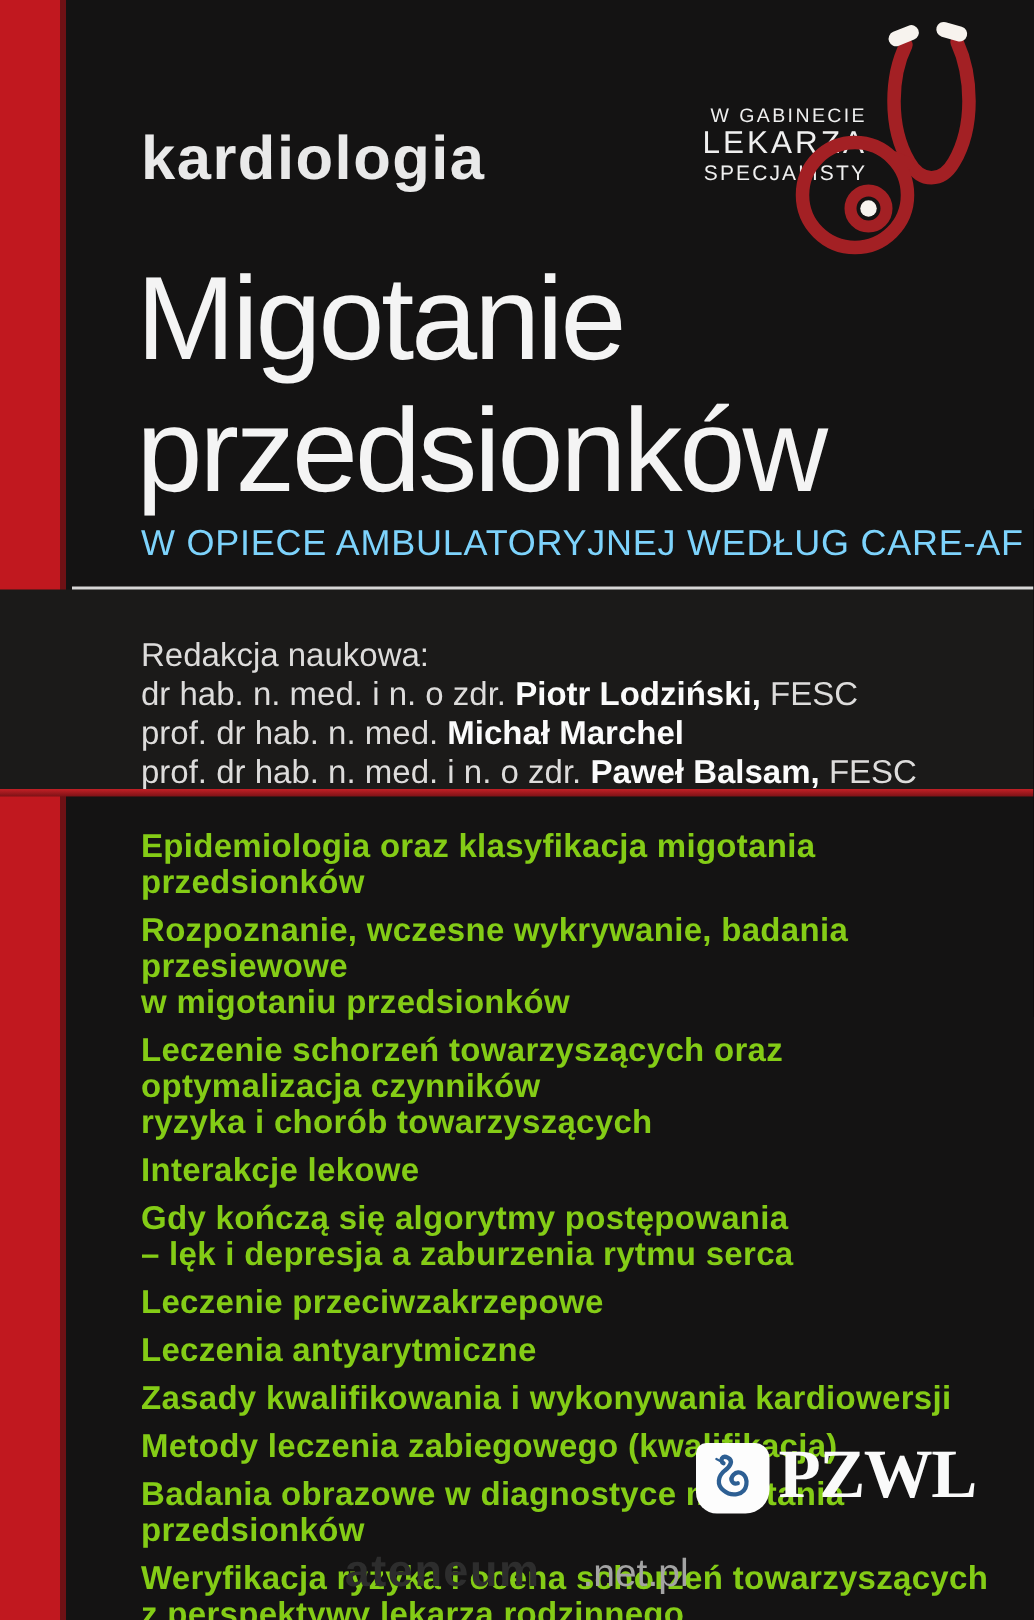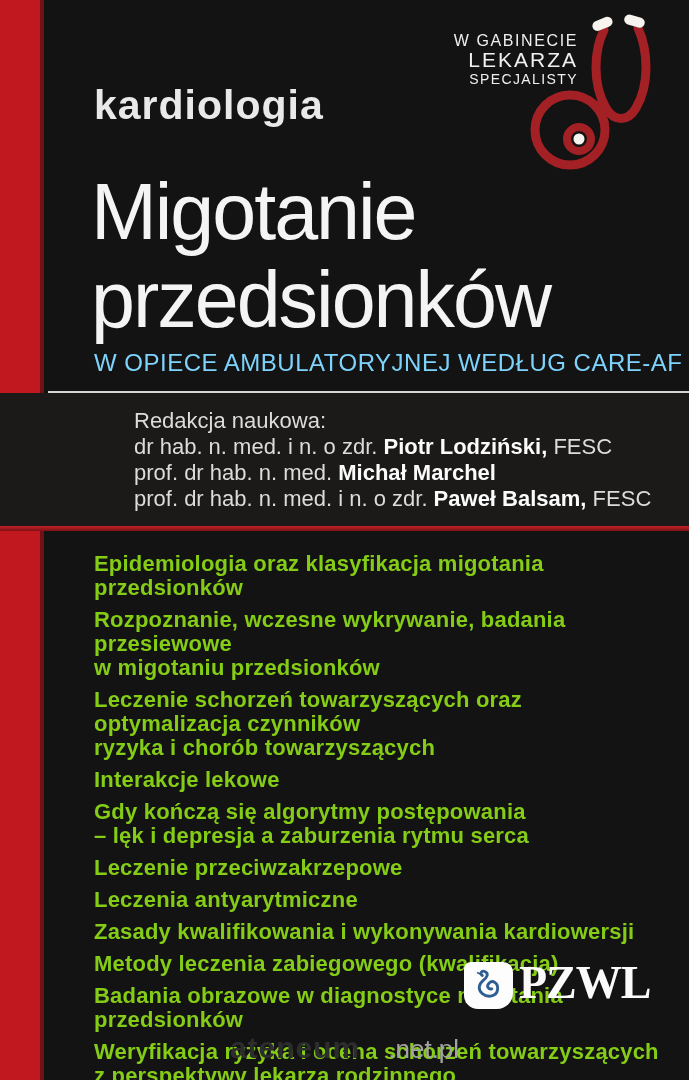--- a/index.html
+++ b/index.html
@@ -14,21 +14,21 @@
     background:#c1181f; border-right:4px solid #6f1115;
   }
   .category {
     position:absolute; left:94px; top:82px;
     font-size:41px; font-weight:bold; letter-spacing:1px; color:#e9e9e9;
   }
   .series-badge {
     position:absolute; left:448px; top:33px; width:130px;
     text-align:right; color:#efefef;
   }
-  .series-l1 { font-size:16px; letter-spacing:1.6px; line-height:16px; }
+  .series-l1 { font-size:13px; letter-spacing:1.6px; line-height:16px;margin-top:36px; }
   .series-l2 { font-size:21px; letter-spacing:2px; line-height:22px; }
   .series-l3 { font-size:14px; letter-spacing:1.4px; line-height:16px; }
   .steth { position:absolute; left:524px; top:4px; }
   .title {
     position:absolute; left:91px; top:168px;
     font-size:79px; font-weight:normal; color:#f4f4f4;
     line-height:88px; letter-spacing:-2px;
   }
   .subtitle {
     position:absolute; left:94px; top:349px;
@@ -36,22 +36,22 @@
   }
   .editors-band {
     position:absolute; left:0; top:393px; width:689px; height:133px;
     background:#1b1a19;
   }
   .hairline {
     position:absolute; left:48px; right:0; top:391px; height:2px;
     background:#d6d6d6;
   }
   .editors {
-    position:absolute; left:94px; top:408px;
-    font-size:22px; line-height:26px; color:#dddcdb;margin-left:40px;
+    position:absolute; left:94px; top:424px;
+    font-size:22px; line-height:26px; color:#dddcdb;
   }
   .editors .name { font-weight:bold; color:#fbfbfb; }
   .red-divider {
     position:absolute; left:0; right:0; top:526px; height:5px;
     background:linear-gradient(#c32026,#7c1216);
   }
   .topics {
     position:absolute; left:94px; top:552px; width:575px;
   }
   .topic {

